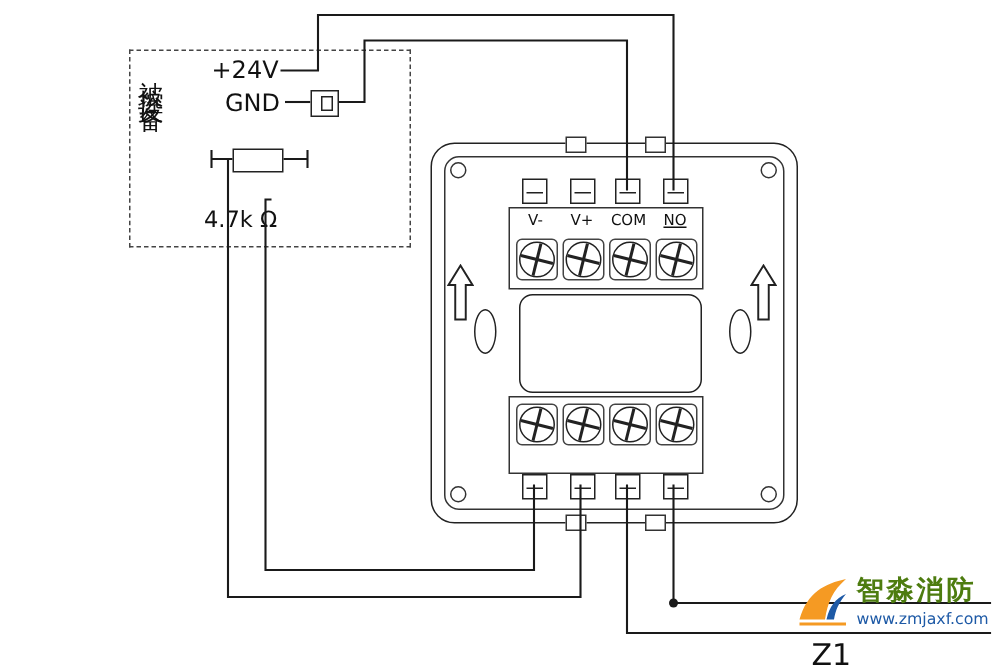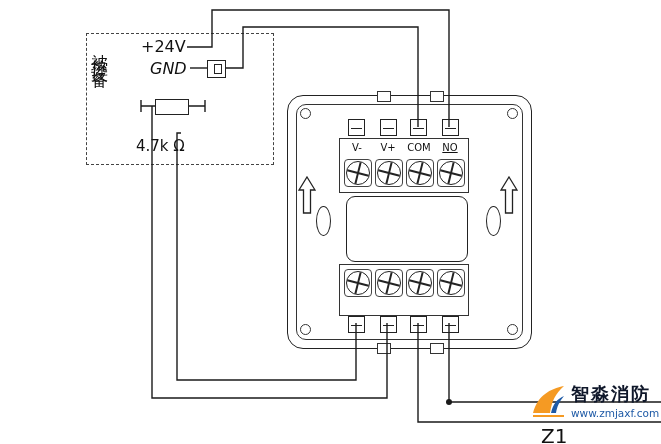--- a/index.html
+++ b/index.html
@@ -21,21 +21,21 @@
   .hole{border:1.2px solid #333;border-radius:50%;width:9px;height:9px;}
   .clip{width:12px;height:9px;border:1.2px solid #333;background:#fff;}
   .strip{border:1.2px solid #333;}
   .clamp{width:15px;height:15px;border:1.3px solid #222;position:absolute;}
   .clamp::after{content:"";position:absolute;left:2px;right:2px;top:8px;height:1.3px;background:#222;}
   .pad{width:26px;height:26px;border:1.2px solid #444;border-radius:4px;position:absolute;}
   .screw{position:absolute;left:1px;top:1px;width:22px;height:22px;border:1.6px solid #222;border-radius:50%;}
   .screw::before{content:"";position:absolute;left:50%;top:0;bottom:0;width:1.6px;margin-left:-0.8px;background:#222;transform:rotate(14deg);}
   .screw::after{content:"";position:absolute;top:50%;left:0;right:0;height:1.6px;margin-top:-0.8px;background:#222;transform:rotate(14deg);}
   .tlabel{width:30px;text-align:center;font-size:10px;line-height:12px;position:absolute;}
-  .wm-brand{font-size:18px;font-weight:bold;color:#0f172a;line-height:20px;letter-spacing:2px;}
+  .wm-brand{font-size:18px;font-weight:bold;color:#4d7c0f;line-height:20px;letter-spacing:2px;}
   .wm-url{font-size:10.5px;color:#1e5aa6;line-height:12px;}
   .z1{font-size:20px;}
   svg{display:block;}
 </style>
 </head>
 <body>
 
 <div id="canvas">
 
   <div class="abs module-outer" style="left:287px;top:95px;width:243px;height:252px;">
@@ -103,21 +103,21 @@
       </div>
   </div>
   <div class="abs clamp" style="left:348px;top:316px;"></div>
   <div class="abs clamp" style="left:380px;top:316px;"></div>
   <div class="abs clamp" style="left:410px;top:316px;"></div>
   <div class="abs clamp" style="left:442px;top:316px;"></div>
 
   <div class="abs dashed-box" style="left:86px;top:33px;width:186px;height:130px;"></div>
   <div class="abs vtext" style="left:90px;top:40px;height:110px;">被控设备</div>
   <div class="abs lbl16" style="left:141px;top:38px;">+24V</div>
-  <div class="abs lbl16" style="left:150px;top:60px;font-style:italic;">GND</div>
+  <div class="abs lbl16" style="left:150px;top:60px;">GND</div>
   <div class="abs lbl15" style="left:88px;top:138px;padding-left:48px;">4.7k Ω</div>
 
   <svg class="abs" style="left:0;top:0;" width="661" height="444" viewBox="0 0 661 444">
 
     <polyline points="187,47 212,47 212,10 449,10 449,127" fill="none" stroke="#1a1a1a" stroke-width="1.4"></polyline>
 
     <polyline points="190,68 207,68" fill="none" stroke="#1a1a1a" stroke-width="1.4"></polyline>
     <polyline points="224,68 243,68 243,27 418,27 418,127" fill="none" stroke="#1a1a1a" stroke-width="1.4"></polyline>
 
     <polyline points="141,106 205,106" fill="none" stroke="#1a1a1a" stroke-width="1.4"></polyline>

